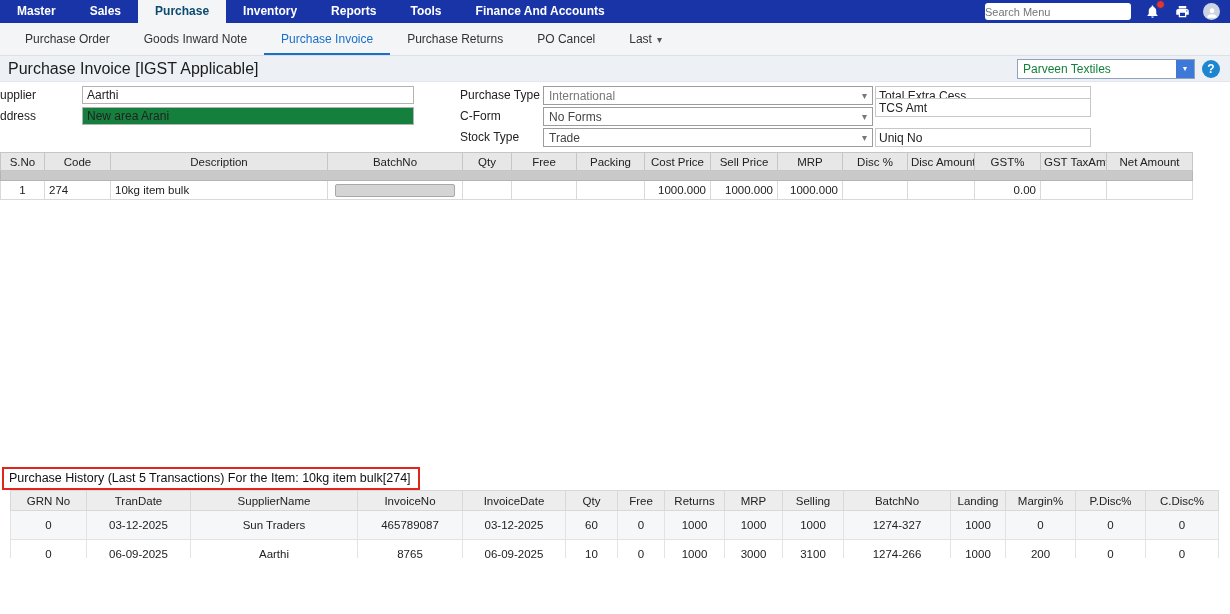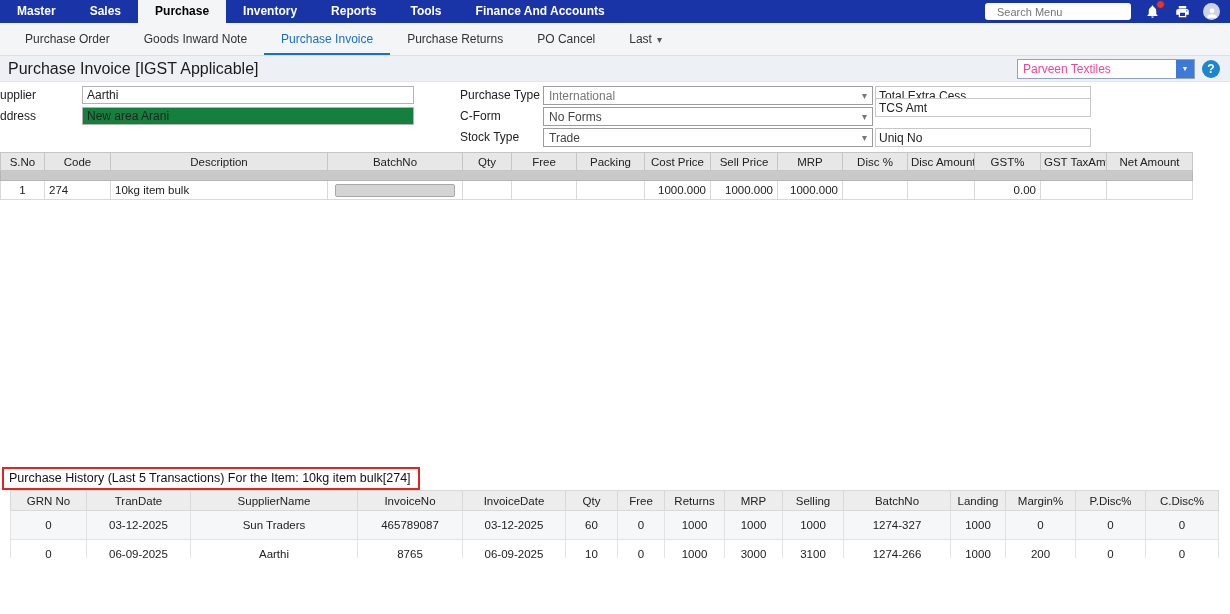--- a/index.html
+++ b/index.html
@@ -3,39 +3,39 @@
 <meta charset="utf-8">
 <style>
   * { margin:0; padding:0; box-sizing:border-box; }
   html,body { background:#fff; }
   body { font-family:"Liberation Sans", sans-serif; }
   #app { position:relative; width:1230px; height:558px; background:#fff; overflow:hidden; }
 
   
   .topnav { position:absolute; top:0; left:0; width:1230px; height:23px; background:#1834a6; display:flex; align-items:stretch; }
   .nav-item { color:#fff; font-size:12px; font-weight:bold; padding:0 17px; line-height:23px; cursor:pointer; white-space:nowrap; }
-  .nav-item.active { background:#f3f5f7; color:#000000; }
+  .nav-item.active { background:#f3f5f7; color:#0c4a6e; }
   .topnav-right { margin-left:auto; display:flex; align-items:center; gap:12px; padding-right:10px; }
-  .search-box { width:146px; height:17px; border:none; border-radius:3px; font-size:11px; padding:0 12px; outline:none; color:#333; }
+  .search-box { width:146px; height:17px; border:none; border-radius:3px; font-size:11px; padding:0 0; outline:none; color:#333; }
   .icon-btn { position:relative; width:18px; height:18px; display:flex; align-items:center; justify-content:center; cursor:pointer; }
   .badge { position:absolute; top:-3px; right:-4px; width:9px; height:9px; background:#e8352c; border-radius:50%; border:1px solid #1834a6; }
   .avatar { width:17px; height:17px; border-radius:50%; background:#ccd3e2; display:flex; align-items:flex-end; justify-content:center; overflow:hidden; }
 
   
   .subnav { position:absolute; top:23px; left:0; width:1230px; height:33px; background:#f3f5f7; border-bottom:1px solid #dcdfe3; display:flex; align-items:stretch; padding-left:8px; }
   .sub-item { font-size:12px; color:#333; padding:0 17px; display:flex; align-items:center; cursor:pointer; white-space:nowrap; }
   .sub-item.active { color:#1a6fc9; box-shadow:inset 0 -2px 0 #1a6fc9; }
   .chev { font-size:10px; color:#555; margin-left:5px; }
 
   
   .titlebar { position:absolute; top:56px; left:0; width:1230px; height:26px; background:#edf0f4; border-bottom:1px solid #e2e6ea; display:flex; align-items:center; padding:0 8px;justify-content:space-between; }
   .page-title { font-size:16px; color:#1c1c1c; }
   .titlebar-right { margin-left:auto; display:flex; align-items:center; gap:7px; padding-right:2px; }
   .combo { display:flex; width:178px; height:20px; border:1px solid #8fa3c0; background:#fff; cursor:pointer; }
-  .combo-value { flex:1; font-size:12px; color:#ec4899; padding:2px 5px; white-space:nowrap; overflow:hidden; }
+  .combo-value { flex:1; font-size:12px; color:#15803d; padding:2px 5px; white-space:nowrap; overflow:hidden; }
   .combo-btn { width:18px; background:#3f79d8; color:#fff; font-size:7px; display:flex; align-items:center; justify-content:center; }
   .help-circle { width:18px; height:18px; border-radius:50%; background:#1c86d1; color:#fff; font-size:12px; font-weight:bold; display:flex; align-items:center; justify-content:center; cursor:pointer; }
 
   
   .formarea { position:absolute; top:82px; left:0; width:1230px; height:70px; background:#fff; }
   .flabel { position:absolute; font-size:12px; color:#222; white-space:nowrap; }
   .tinput { position:absolute; height:18px; border:1px solid #b3b3b3; font-size:12px; color:#222; padding:0 4px; background:#fff; outline:none; }
   .tinput.gray { background:#15803d; }
   .fselect { position:absolute; height:19px; border:1px solid #9c9c9c; background:#fff; font-size:12px; display:flex; align-items:center; padding:0 5px; cursor:pointer; }
   .fselect .sel-text { flex:1; color:#444; }

